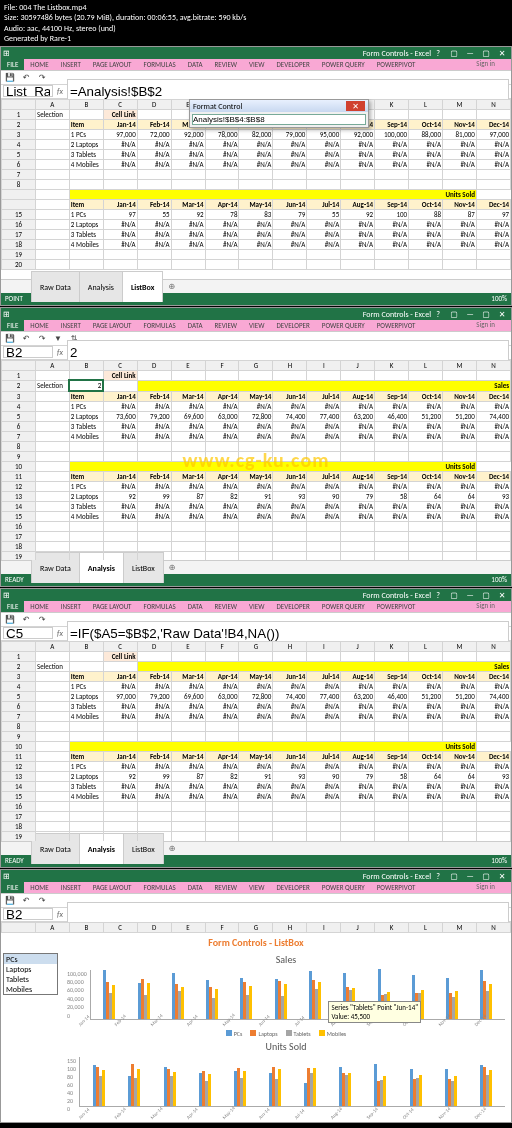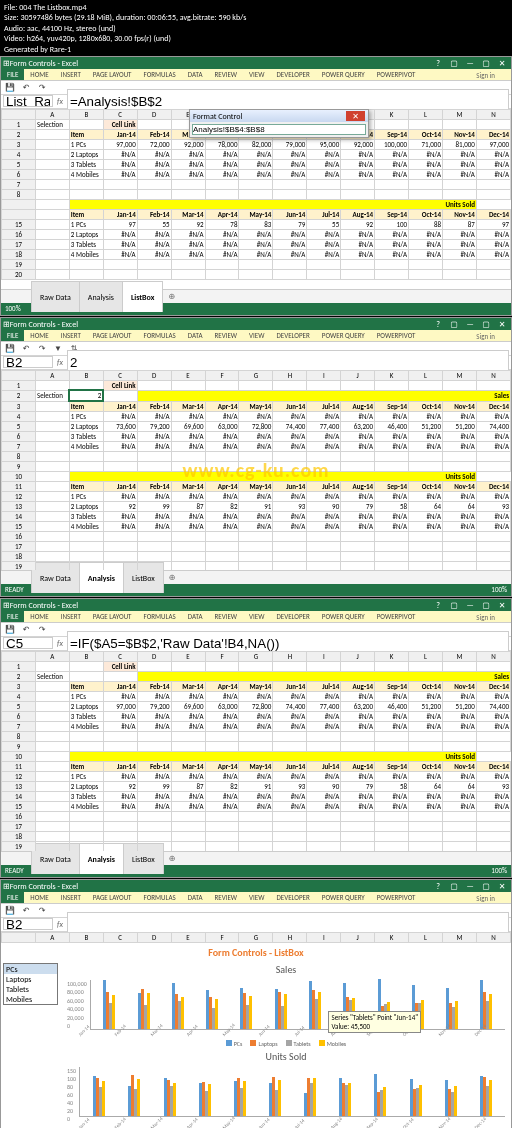--- a/index.html
+++ b/index.html
@@ -1,23 +1,23 @@
 <!DOCTYPE html>
 <html><head>
 <meta charset="utf-8">
 <style>
   * { box-sizing: border-box; margin: 0; padding: 0; }
   body { font-family: Calibri, Arial, sans-serif; font-size: 8px; background: #000; width: 512px; }
   .file-info { background: #000; color: #fff; padding: 2px 4px; font-size: 8px; line-height: 1.3; }
   .excel-window { background: #fff; border: 1px solid #999; margin-bottom: 1px; }
   .titlebar { background: linear-gradient(#217346, #217346); color: #fff; font-size: 8px; display: flex; align-items: center; height: 12px; padding: 0 2px; }
-  .titlebar .title { flex: 1; text-align: left; }
+  .titlebar .title { flex: 1; text-align: right; }
   .wincontrols { display: flex; gap: 2px; }
   .wincontrols span { width: 14px; text-align: center; cursor: pointer; }
-  .ribbon-tabs { background: #fef9c3; border-bottom: 1px solid #ccc; display: flex; height: 12px; font-size: 7px; align-items: flex-end; }
+  .ribbon-tabs { background: #f9a8d4; border-bottom: 1px solid #ccc; display: flex; height: 12px; font-size: 7px; align-items: flex-start; }
   .ribbon-tabs .filetab { background: #217346; color: #fff; padding: 1px 6px; }
   .ribbon-tabs .tab { padding: 1px 6px; color: #444; cursor: pointer; }
   .ribbon-tabs .signin { margin-left: auto; color: #666; padding-right: 16px; }
   .qat { background: #fff; border-bottom: 1px solid #d4d4d4; height: 14px; display: flex; align-items: center; padding: 0 4px; gap: 6px; }
   .qat-icon { width: 10px; height: 10px; display: inline-flex; align-items: center; justify-content: center; font-size: 8px; color: #444; }
   .formula-row { background: #fff; border-bottom: 1px solid #d4d4d4; height: 14px; display: flex; align-items: center; font-size: 8px; }
   .namebox { width: 50px; border: 1px solid #ccc; padding: 0 2px; height: 12px; margin-left: 2px; }
   .fx { padding: 0 4px; color: #666; font-style: italic; }
   .formula-bar { flex: 1; border: 1px solid #ccc; padding: 0 2px; height: 24px; margin-right: 2px; }
   .sheet { overflow: hidden; position: relative; }
@@ -61,23 +61,22 @@
   .xlabels { display: flex; font-size: 5px; color: #888; padding-left: 18px; }
   .xlabels span { flex: 1; transform: rotate(-45deg); transform-origin: left; white-space: nowrap; }
   .section-title { background: #fff; text-align: center; font-size: 10px; font-weight: bold; color: #ed7d31; padding: 2px; }
   .tooltip { position: absolute; background: #ffffe1; border: 1px solid #888; font-size: 7px; padding: 1px 2px; }
 </style>
 </head>
 <body>
 
 <div class="file-info">
   <div>File: 004 The Listbox.mp4</div>
-  <div>Size: 30597486 bytes (29.18 MiB), duration: 00:06:55, avg.bitrate: 590 kb/s</div>
+  <div>Size: 30597486 bytes (20.79 MiB), duration: 00:06:55, avg.bitrate: 590 kb/s</div>
   <div>Audio: aac, 44100 Hz, stereo (und)</div>
-  <div>Video: h264, yuv420p, 1280x680, 30.00 fps(r) (und)</div>
   <div>Generated by Rare-1</div>
 </div>
 
 <div class="excel-window">
   <div class="titlebar">
     <span>⊞</span>
     <span class="title">Form Controls - Excel</span>
     <div class="wincontrols">
       <span>?</span>
       <span>▢</span>
@@ -170,21 +169,21 @@
             <td class="txt">1 PCs</td>
             <td>97,000</td>
             <td>72,000</td>
             <td>92,000</td>
             <td>78,000</td>
             <td>82,000</td>
             <td>79,000</td>
             <td>95,000</td>
             <td>92,000</td>
             <td>100,000</td>
-            <td>71,000</td>
+            <td>88,000</td>
             <td>81,000</td>
             <td>97,000</td>
           </tr>
           <tr>
             <th class="rowhead">4</th>
             <td class="txt"></td>
             <td class="txt">2 Laptops</td>
             <td>#N/A</td>
             <td>#N/A</td>
             <td>#N/A</td>
@@ -402,20 +401,21 @@
       </div>
     </div>
   </div>
   <div class="sheet-tabs">
     <span class="stab">Raw Data</span>
     <span class="stab">Analysis</span>
     <span class="stab active">ListBox</span>
     <span class="plus">⊕</span>
   </div>
   <div class="statusbar">
+    <span class="ready">POINT</span>
     <span>100%</span>
   </div>
 </div>
 
 <div class="excel-window">
   <div class="titlebar">
       <span>⊞</span>
       <span class="title">Form Controls - Excel</span>
     <div class="wincontrols">
         <span>?</span>

